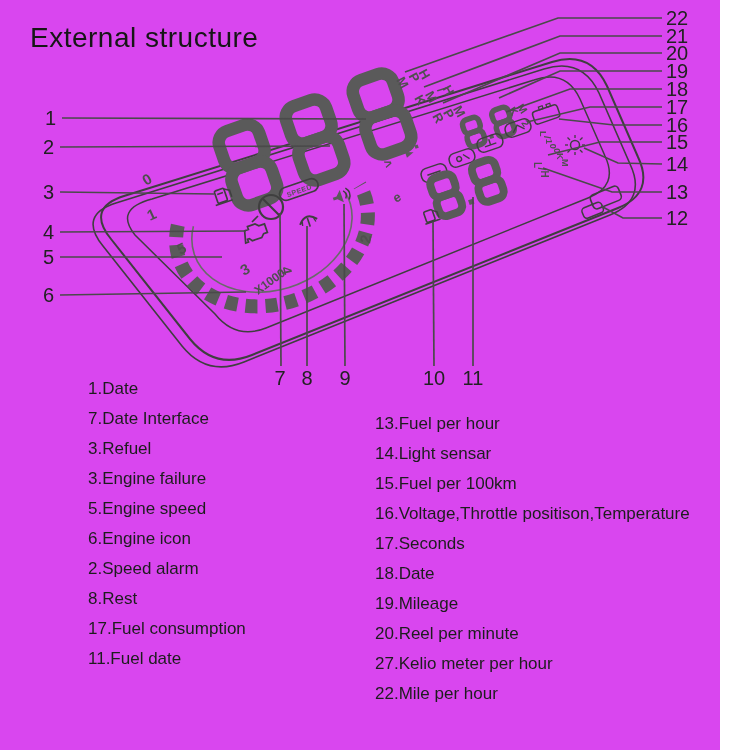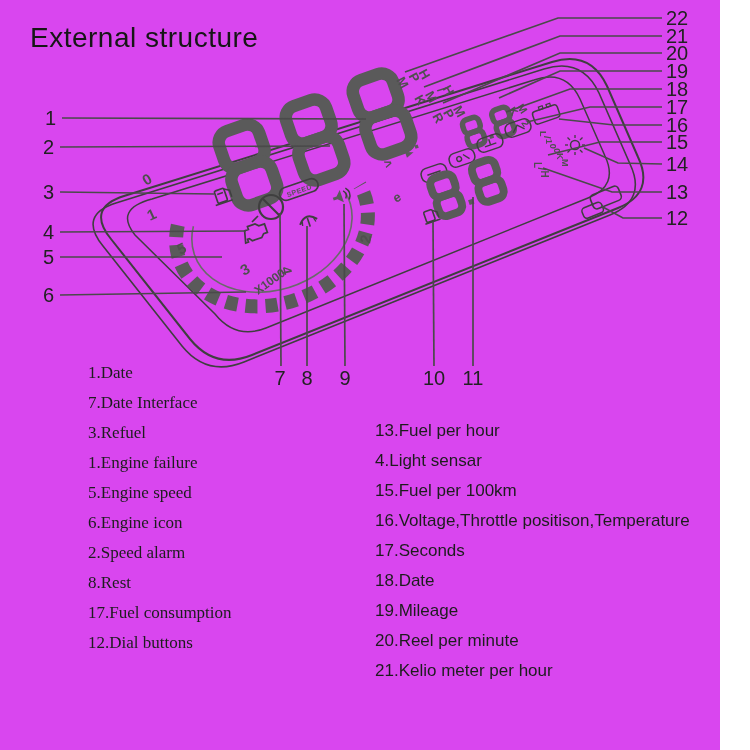--- a/index.html
+++ b/index.html
@@ -1,21 +1,21 @@
 <!DOCTYPE html>
 <html><head>
 <meta charset="utf-8">
 <style>
   html,body{margin:0;padding:0;background:#ffffff;}
   .canvas{position:relative;width:720px;height:750px;background:#d946ef;overflow:hidden;
           font-family:"Liberation Sans", sans-serif;}
   .title{position:absolute;left:30px;top:22px;font-size:28px;color:#161616;letter-spacing:0.5px;}
   .legend-col{position:absolute;font-size:17px;color:#1d1d1d;line-height:30px;white-space:nowrap;}
-  #legend-left{left:88px;top:358px;font-family:Liberation Serif, serif;}
-  #legend-right{left:375px;top:409px;margin-top:7px;}
+  #legend-left{left:88px;top:374px;}
+  #legend-right{left:375px;top:409px;}
   svg text{font-family:"Liberation Sans", sans-serif;}
   .callout-num{font-size:20px;fill:#222;}
   .ink{stroke:#3f3f3f;fill:none;}
   .seg{stroke:#5a5a5a;fill:none;}
   .lbl{fill:#4f4f4f;font-weight:bold;}
   .leader{stroke:#4a4a4a;stroke-width:1.7;fill:none;}
 </style>
 </head>
 <body>
 
@@ -229,34 +229,35 @@
       <text x="666" y="199" class="callout-num">13</text>
       <text x="666" y="225" class="callout-num">12</text>
     </g>
   </svg>
 
   
   <div class="legend-col" id="legend-left">
     <div>1.Date</div>
     <div>7.Date Interface</div>
     <div>3.Refuel</div>
-    <div>1.Engine failure</div>
+    <div>3.Engine failure</div>
     <div>5.Engine speed</div>
     <div>6.Engine icon</div>
     <div>2.Speed alarm</div>
     <div>8.Rest</div>
     <div>17.Fuel consumption</div>
-    <div>12.Dial buttons</div>
+    <div>11.Fuel date</div>
   </div>
 
   <div class="legend-col" id="legend-right">
     <div>13.Fuel per hour</div>
-    <div>4.Light sensar</div>
+    <div>14.Light sensar</div>
     <div>15.Fuel per 100km</div>
     <div>16.Voltage,Throttle positison,Temperature</div>
     <div>17.Seconds</div>
     <div>18.Date</div>
     <div>19.Mileage</div>
     <div>20.Reel per minute</div>
-    <div>21.Kelio meter per hour</div>
+    <div>27.Kelio meter per hour</div>
+    <div>22.Mile per hour</div>
   </div>
 
 </div>
 
 </body></html>

